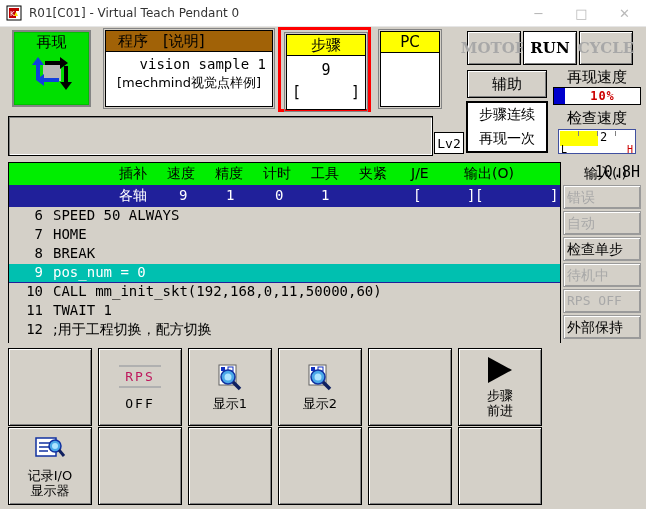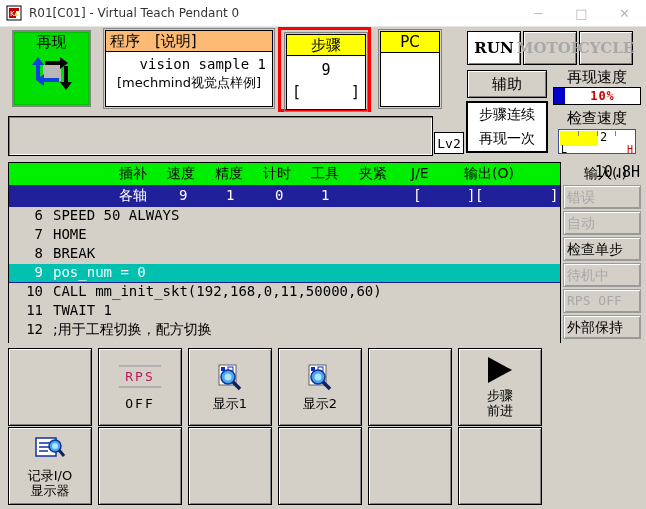--- a/index.html
+++ b/index.html
@@ -56,22 +56,22 @@
   }
   .cycle-icon { width: 46px; height: 40px; margin-top: 2px; }
 
   
   .prog-panel {
     position: absolute; left: 105px; top: 3px; width: 168px; height: 77px;
     background: #ffffff;
     border: 1px solid #000; outline: 1px solid #848484; outline-offset: 1px;
   }
   .prog-title {
-    background: #fdba74; color: #000; height: 21px; line-height: 20px;
-    font-size: 15px; padding-left: 4px; border-bottom: 1px solid #000;
+    background: #a16207; color: #000; height: 21px; line-height: 20px;
+    font-size: 15px; padding-left: 12px; border-bottom: 1px solid #000;
     white-space: nowrap; overflow: hidden;
     font-family: "DejaVu Sans", sans-serif;
   }
   .prog-name {
     font-family: "DejaVu Sans Mono", monospace;
     font-size: 14px; text-align: right; padding-right: 6px; margin-top: 4px;
     white-space: nowrap; overflow: hidden;
   }
   .prog-comment {
     font-size: 13px; text-align: center; margin-top: 2px;
@@ -308,22 +308,22 @@
         </div>
       </div>
     </div>
 
     <div class="pc-panel">
       <div class="panel-title">PC</div>
       <div class="panel-value"></div>
     </div>
 
     <div class="rmc">
+      <div class="rmc-btn off">MOTOR</div>
       <div class="rmc-btn active">RUN</div>
-      <div class="rmc-btn off">MOTOR</div>
       <div class="rmc-btn off">CYCLE</div>
     </div>
 
     <div class="aux-btn">辅助</div>
 
     <div class="modebox">
       <div>步骤连续</div>
       <div>再现一次</div>
     </div>
 

